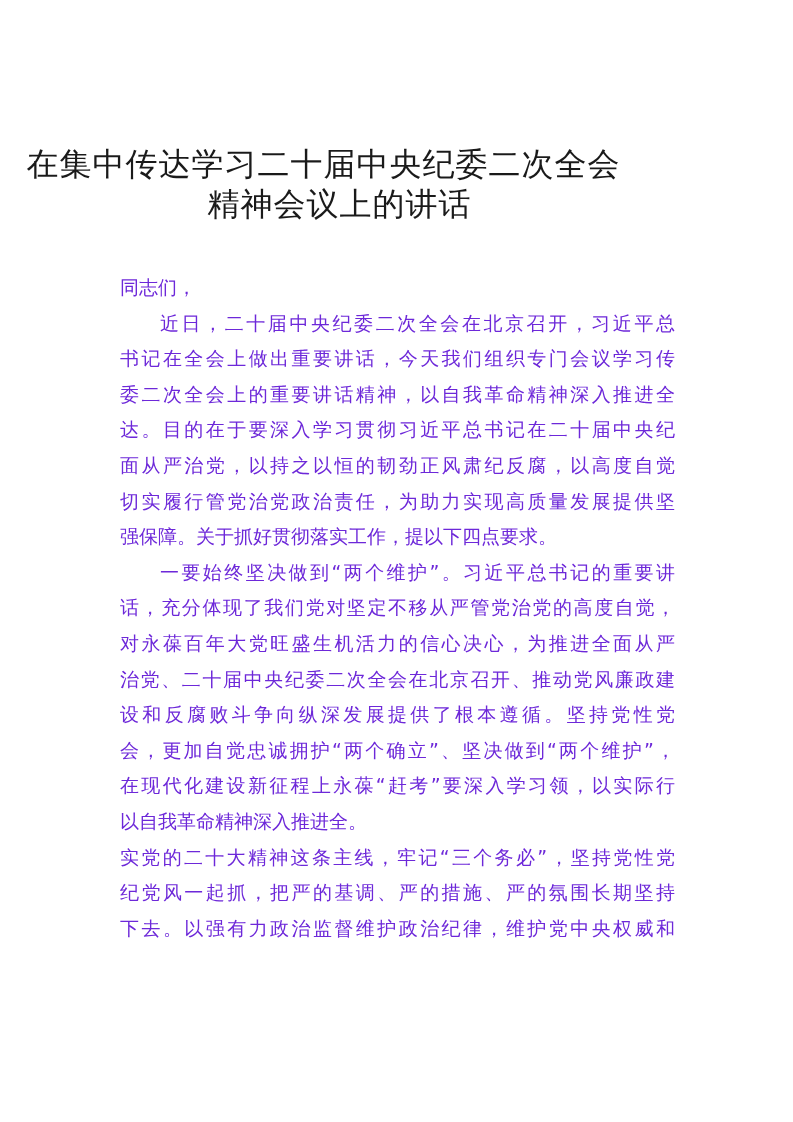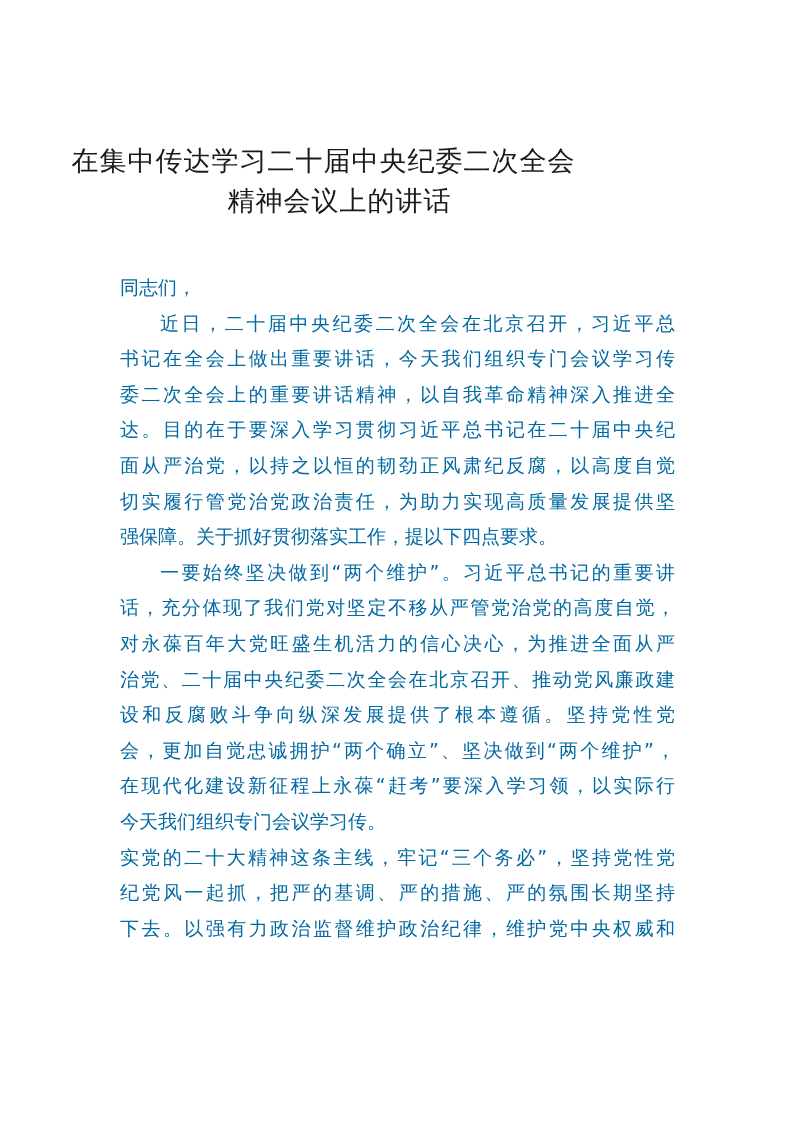--- a/index.html
+++ b/index.html
@@ -3,28 +3,28 @@
 <meta charset="utf-8">
 <style>
   html, body { margin: 0; padding: 0; background: #ffffff; }
   body { width: 793px; height: 1122px; position: relative; overflow: hidden; }
   .page {
     position: absolute; left: 0; top: 0; width: 793px; height: 1122px; background: #ffffff;
   }
   .title {
     position: absolute; left: 0; width: 647px; text-align: center;
     font-family: "DejaVu Serif", "Liberation Serif", serif;
-    font-size: 27px; color: #1a1a1a; letter-spacing: 1px;
+    font-size: 32px; color: #1a1a1a; letter-spacing: 1px;
   }
   .title-1 { top: 143px; }
   .title-2 { top: 183px; margin-left: 16px; }
   .body {
     position: absolute; left: 120px; top: 270px; width: 555px;
     font-family: "DejaVu Sans", "Liberation Sans", sans-serif;
-    font-size: 19px; color: #0369a1; line-height: 35.6px;
+    font-size: 19px; color: #6d28d9; line-height: 35.6px;
     text-align: justify; text-justify: inter-character;
   }
   .body p { margin: 0; }
   .body p.indent { text-indent: 40px; }
   .line { display: block; white-space: nowrap; text-align-last: justify; }
   .line.last { text-align-last: left; }
 </style>
 </head>
 <body>
 
@@ -48,21 +48,21 @@
     </p>
 
     <p class="indent">
       <span class="line">一要始终坚决做到“两个维护”。习近平总书记的重要讲</span>
       <span class="line" style="text-indent:0">话，充分体现了我们党对坚定不移从严管党治党的高度自觉，</span>
       <span class="line" style="text-indent:0">对永葆百年大党旺盛生机活力的信心决心，为推进全面从严</span>
       <span class="line" style="text-indent:0">治党、二十届中央纪委二次全会在北京召开、推动党风廉政建</span>
       <span class="line" style="text-indent:0">设和反腐败斗争向纵深发展提供了根本遵循。坚持党性党</span>
       <span class="line" style="text-indent:0">会，更加自觉忠诚拥护“两个确立”、坚决做到“两个维护”，</span>
       <span class="line" style="text-indent:0">在现代化建设新征程上永葆“赶考”要深入学习领，以实际行</span>
-      <span class="line last" style="text-indent:0">今天我们组织专门会议学习传。</span>
+      <span class="line last" style="text-indent:0">以自我革命精神深入推进全。</span>
     </p>
 
     <p class="indent">
       <span class="line" style="text-indent:0">实党的二十大精神这条主线，牢记“三个务必”，坚持党性党</span>
       <span class="line" style="text-indent:0">纪党风一起抓，把严的基调、严的措施、严的氛围长期坚持</span>
       <span class="line" style="text-indent:0">下去。以强有力政治监督维护政治纪律，维护党中央权威和</span>
     </p>
   </div>
 </div>
 

